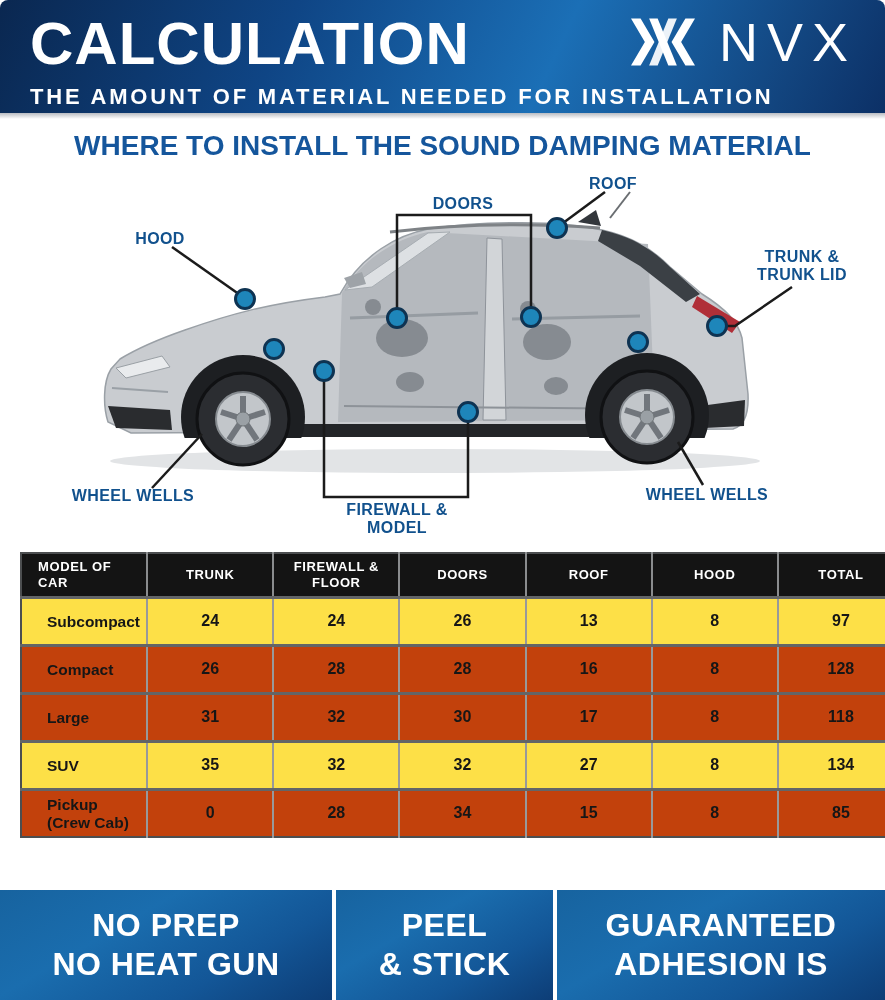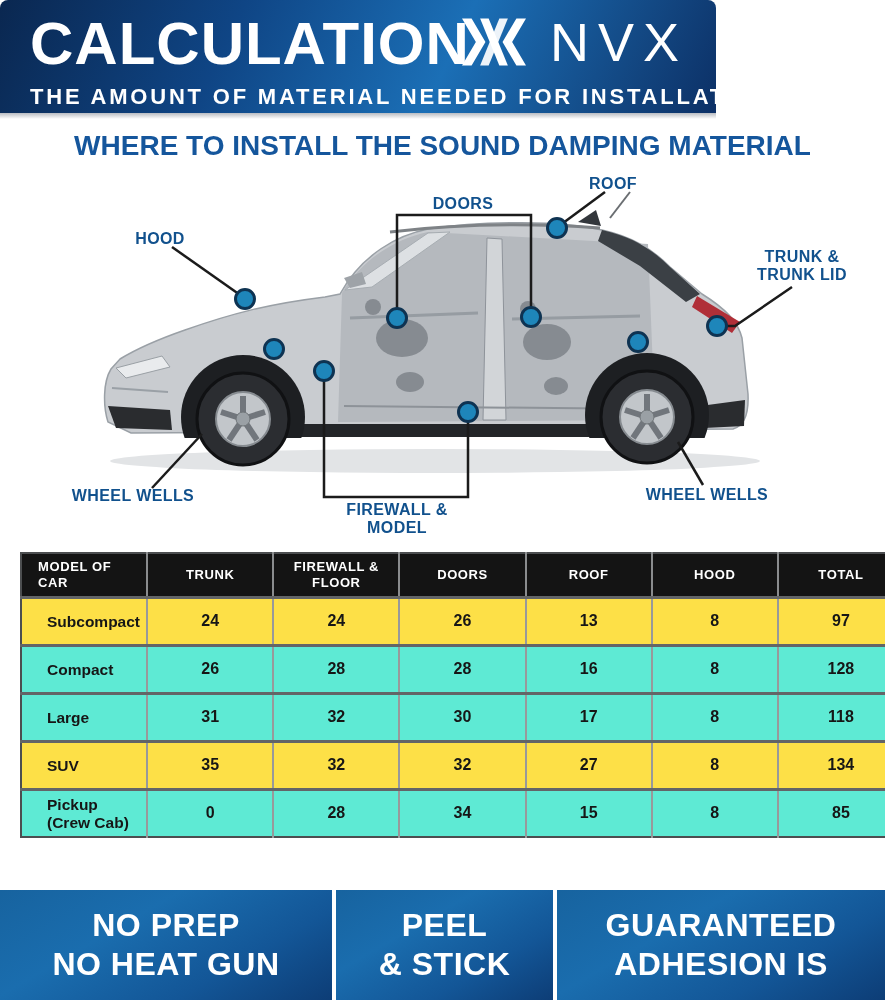--- a/index.html
+++ b/index.html
@@ -2,21 +2,21 @@
 <html><head>
 <meta charset="utf-8">
 <style>
   html,body{margin:0;padding:0;background:#fff;}
   #page{
     position:relative;width:885px;height:1000px;overflow:hidden;background:#fff;
     font-family:"Liberation Sans",sans-serif;
   }
   
   .header{
-    position:absolute;top:0;left:0;width:716px;height:113px;
+    position:absolute;top:0;left:0;width:885px;height:113px;
     background:linear-gradient(115deg,#0a2750 0%,#0f4585 32%,#1b6fb6 62%,#12447e 88%,#0c3066 100%);
     border-radius:8px 8px 0 0;
   }
   .header::after{
     content:"";position:absolute;left:0;right:0;top:113px;height:6px;
     background:linear-gradient(#b9bcc2,rgba(255,255,255,0));
   }
   .header h1{
     position:absolute;left:30px;top:14px;margin:0;
     color:#fff;font-size:60px;font-weight:bold;letter-spacing:1px;line-height:1;
@@ -64,21 +64,21 @@
   }
   table.materials th:first-child{text-align:left;padding-left:16px;border-left:none;}
   table.materials td{
     height:45px;text-align:center;color:#161616;
     font-size:16px;font-weight:bold;
     border-left:2px solid #98999b;border-top:3px solid #636567;
     padding:0 4px;line-height:1.15;
   }
   table.materials td:first-child{text-align:left;padding-left:25px;border-left:none;font-size:15.5px;}
   tr.row-gray td{background:#fde047;}
-  tr.row-white td{background:#5eead4;}
+  tr.row-white td{background:#c2410c;}
   
   .footer{
     position:absolute;top:890px;left:0;width:885px;height:110px;
     display:flex;gap:4px;background:#fff;
   }
   .fbox{
     height:110px;display:flex;flex-direction:column;align-items:center;justify-content:center;
     background:linear-gradient(150deg,#17639f 0%,#1a6dae 35%,#135697 70%,#0d3d76 100%);
     color:#fff;font-weight:bold;font-size:32px;letter-spacing:.5px;line-height:1.22;text-align:right;
   }

